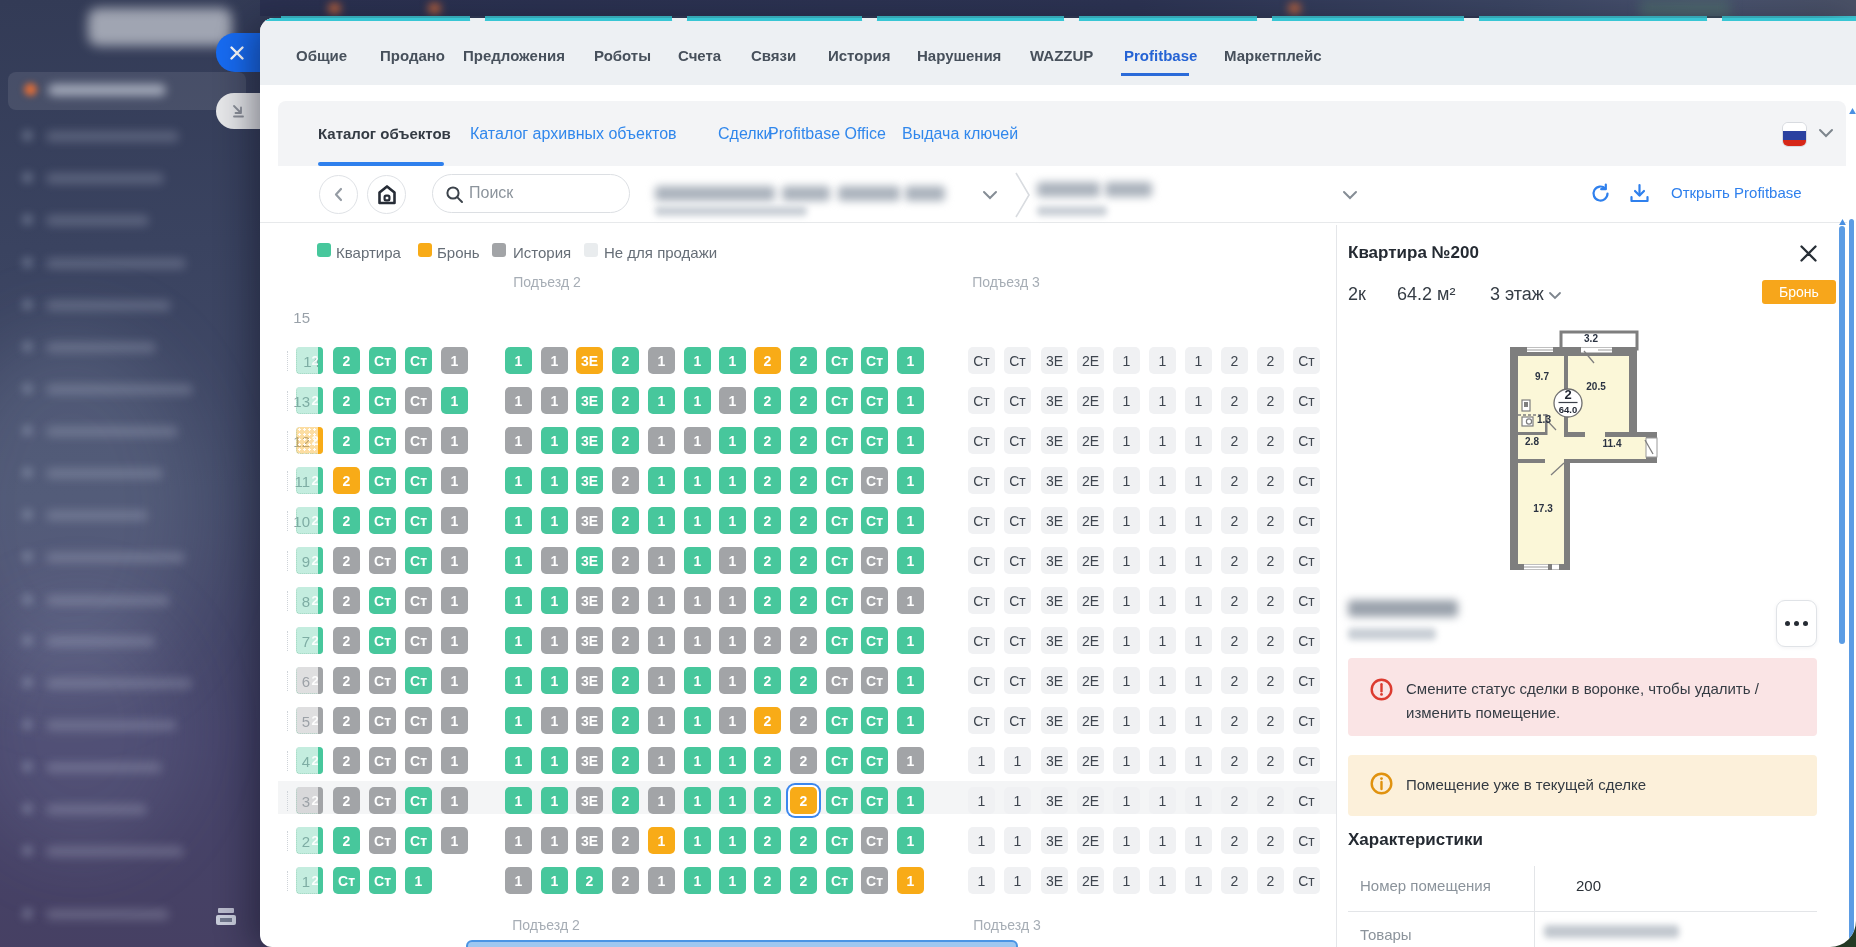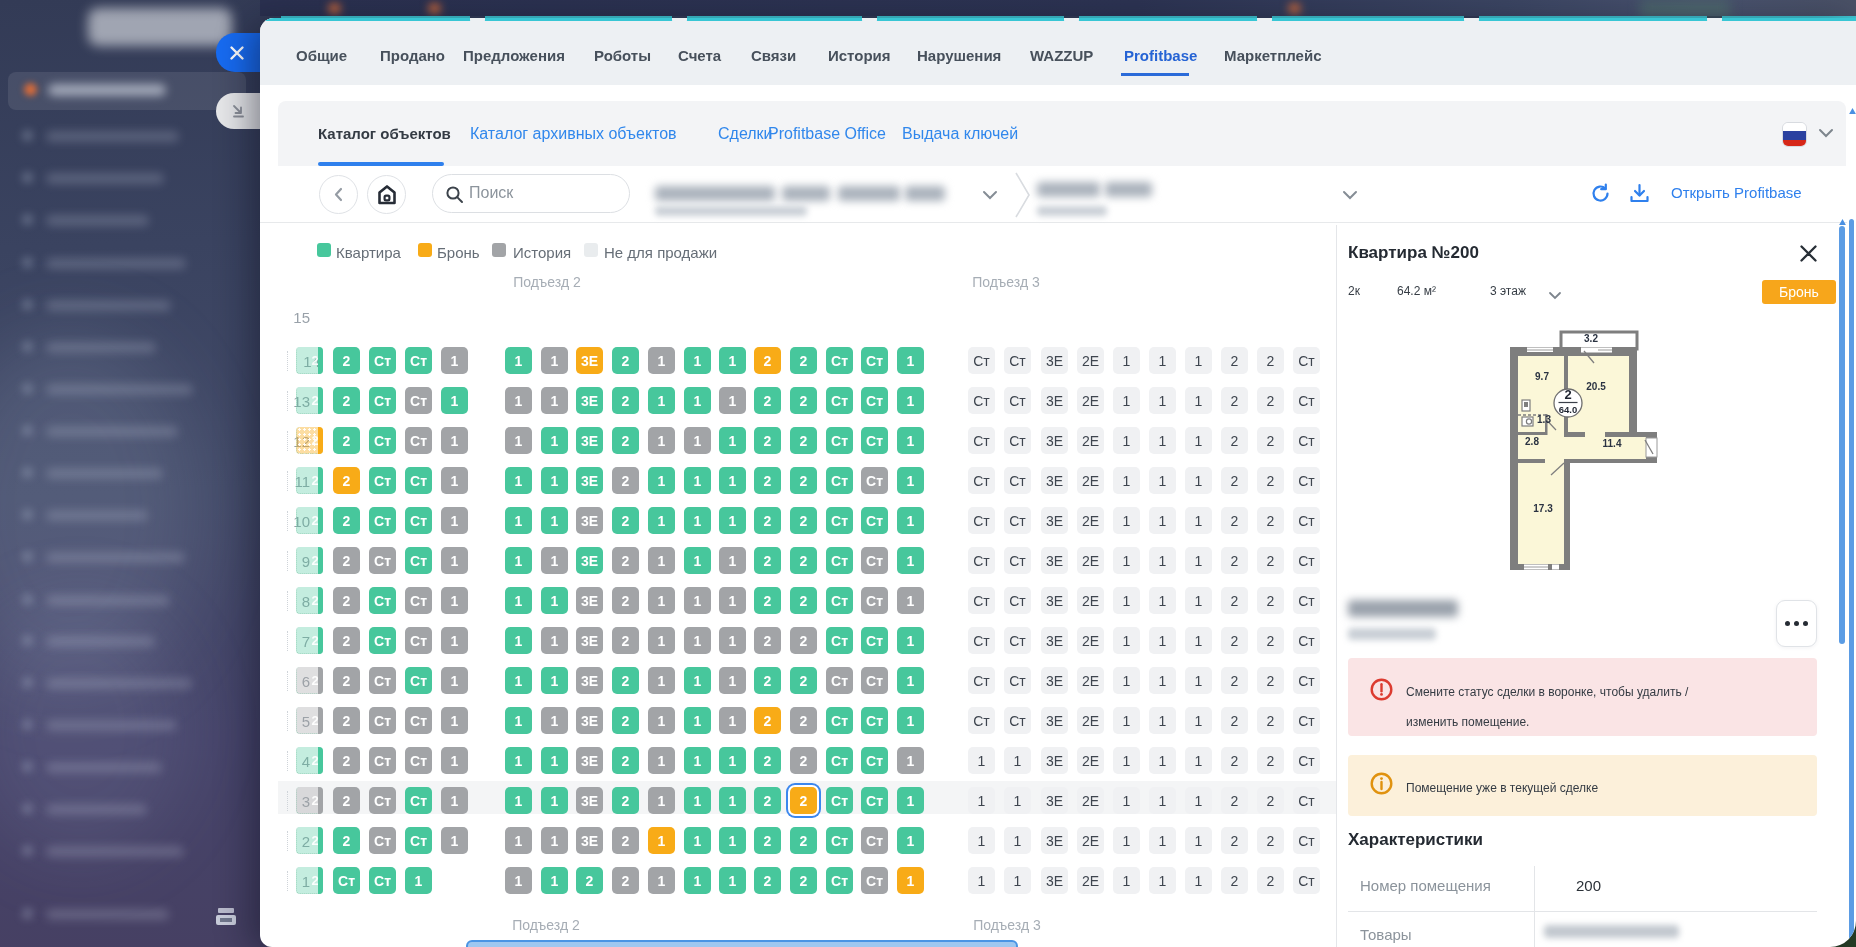--- a/index.html
+++ b/index.html
@@ -50,29 +50,29 @@
 .flr{position:absolute;width:32px;font-size:15px;color:#99a1a9;text-align:right;}
 .hl{position:absolute;left:0px;top:761px;width:1318px;height:38px;background:#f4f5f6;}
 .sel{box-shadow:0 0 0 2px #fff,0 0 0 4px #3c87ee;}
 .pcell{position:absolute;width:27px;height:27px;border-radius:4px;border-left:1px dotted rgba(120,190,160,.5);border-bottom:1px dotted rgba(120,190,160,.5);display:flex;align-items:center;justify-content:center;
  font-size:13px;font-weight:bold;}
 .pstrip{position:absolute;width:5px;height:27px;border-radius:0 4px 4px 0;}
 .rowdot{position:absolute;width:1px;height:20px;border-left:1px dotted #cfd4d9;}
 
 #pdiv{position:absolute;left:1076px;top:207px;width:1px;height:722px;background:#e4e6e9;}
 .ptitle{position:absolute;left:1088px;top:216px;font-size:17px;font-weight:bold;color:#242a32;}
-.pinfo{position:absolute;top:258px;font-size:12px;color:#363d45;}
+.pinfo{position:absolute;top:258px;font-size:18px;color:#363d45;}
 #badge{position:absolute;left:1502px;top:254px;width:74px;height:24px;background:#f7a61b;border-radius:3px;
  color:#fff;font-size:14px;display:flex;align-items:center;justify-content:center;}
 #dots{position:absolute;left:1516px;top:574px;width:41px;height:47px;background:#fff;border:1px solid #e0e3e7;border-radius:9px;
  box-shadow:0 1px 4px rgba(30,40,60,.06);display:flex;align-items:center;justify-content:center;gap:4px;}
 #dots i{width:5px;height:5px;border-radius:50%;background:#262c34;}
 .alert{position:absolute;left:1088px;width:469px;border-radius:4px;}
 .alert .ic{position:absolute;left:12px;width:23px;height:23px;}
-.alert .tx{position:absolute;left:58px;font-size:12px;color:#343b43;line-height:30px;}
+.alert .tx{position:absolute;left:58px;font-size:15px;color:#343b43;line-height:24px;}
 #chartitle{position:absolute;left:1088px;top:802px;font-size:17px;font-weight:bold;color:#242a32;}
 .trow-label{position:absolute;left:1100px;font-size:15px;color:#8b939b;}
 .trow-val{position:absolute;left:1288px;font-size:15px;color:#2b3138;}
 #vline{position:absolute;left:1274px;top:840px;width:1px;height:89px;background:#e3e5e8;}
 #hline{position:absolute;left:1088px;top:885px;width:469px;height:1px;background:#e3e5e8;}
 
 .vsb{position:absolute;border-radius:3px;background:#5b9ce4;}
 #hsb{position:absolute;left:206px;top:922px;width:552px;height:12px;border:2px solid #4a94e4;background:#9ec7f0;border-radius:6px;}
 svg{display:block;}
 </style></head><body>

